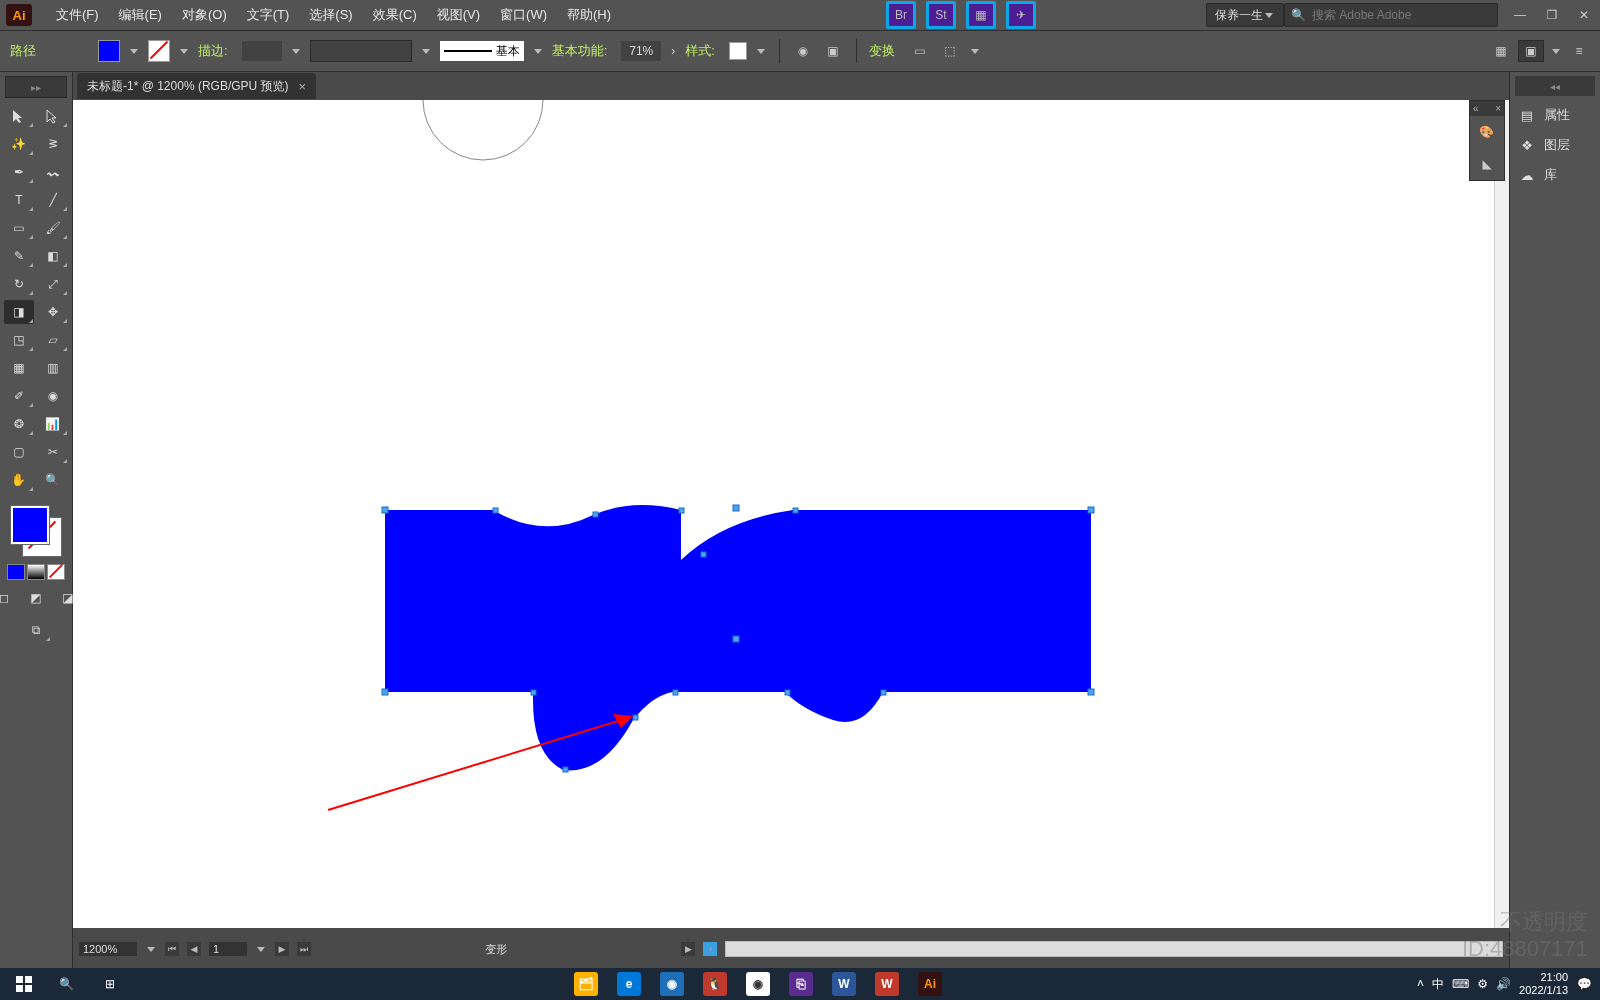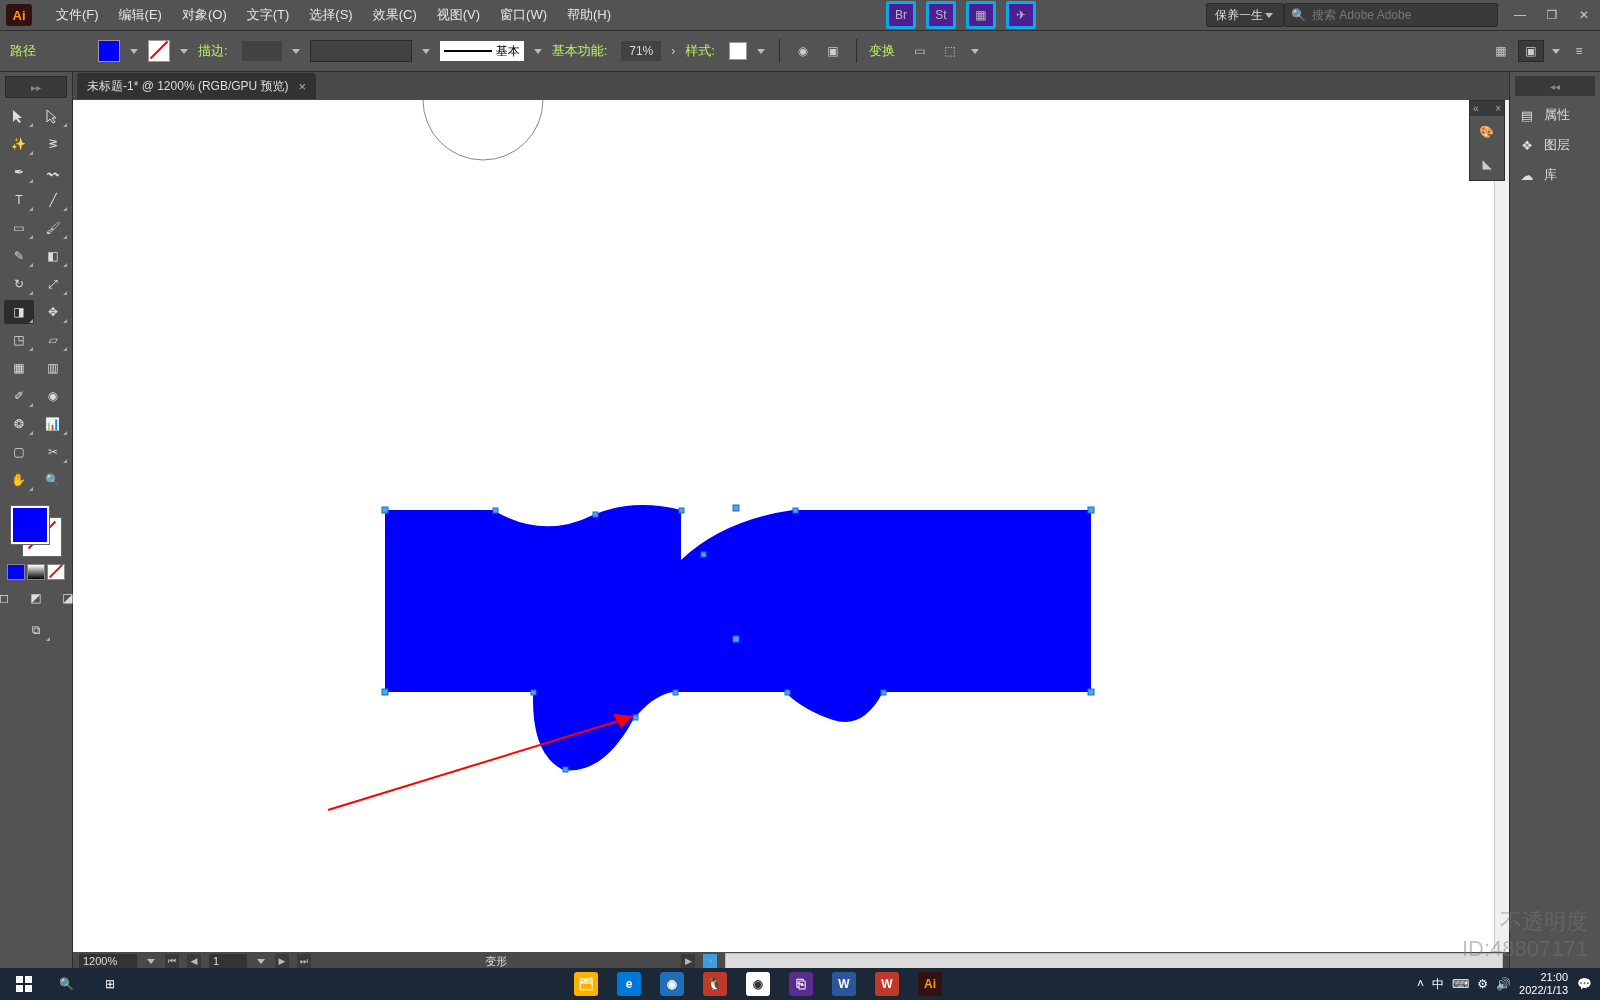--- a/index.html
+++ b/index.html
@@ -42,21 +42,21 @@
   .document-area{flex:1;display:flex;flex-direction:column;background:#6a6a6a}
   .tab-strip{height:28px;display:flex;align-items:center;background:#4a4a4a;padding-left:4px}
   .doc-tab{height:26px;background:#323232;color:#ddd;display:flex;align-items:center;padding:0 10px;font-size:12px;gap:10px;border-top-left-radius:4px;border-top-right-radius:4px}
   .doc-tab .x{color:#aaa;font-size:13px}
   .canvas-wrap{flex:1;position:relative;background:#ffffff;overflow:hidden}
   .canvas-wrap svg{position:absolute;left:0;top:0}
   .vscroll{position:absolute;right:0;top:0;width:14px;height:100%;background:#f0f0f0;border-left:1px solid #ccc}
   .floating-panel{position:absolute;right:4px;top:0;width:34px;background:#535353;border:1px solid #2e2e2e}
   .fp-head{height:15px;background:#3a3a3a;display:flex;align-items:center;justify-content:space-between;padding:0 3px;color:#aaa;font-size:10px}
   .fp-btn{width:34px;height:32px;display:flex;align-items:center;justify-content:center;color:#ccc}
-  .artboard-status{height:18px;background:#4a4a4a;display:flex;align-items:center;color:#ddd;font-size:11px;padding:0 6px;gap:8px}
+  .artboard-status{height:18px;background:#4a4a4a;display:flex;align-items:center;color:#ddd;font-size:11px;padding:12px 6px;gap:8px}
   .ab-in{width:50px;height:14px;background:#333;display:flex;align-items:center;padding:0 4px}
   .nav-b{width:14px;height:14px;background:#3a3a3a;display:flex;align-items:center;justify-content:center;color:#bbb;font-size:9px}
   .ab-title{margin-left:auto;margin-right:auto}
   .right-panels{width:90px;background:#535353;border-left:1px solid #2e2e2e;padding-top:4px}
   .rp-tab{width:80px;height:20px;background:#3a3a3a;margin:0 auto 4px;display:flex;align-items:center;justify-content:center;color:#888;font-size:10px}
   .rp-item{display:flex;align-items:center;gap:8px;padding:6px 8px;color:#ddd;font-size:13px}
   .rp-icon{width:18px;height:18px;display:flex;align-items:center;justify-content:center;color:#ddd}
   .taskbar{height:32px;background:#1b2838;position:absolute;left:0;right:0;bottom:0;display:flex;align-items:center;padding:0 4px}
   .tbl{display:flex;align-items:center;gap:3px}
   .tb-btn{width:40px;height:28px;display:flex;align-items:center;justify-content:center;color:#fff}

